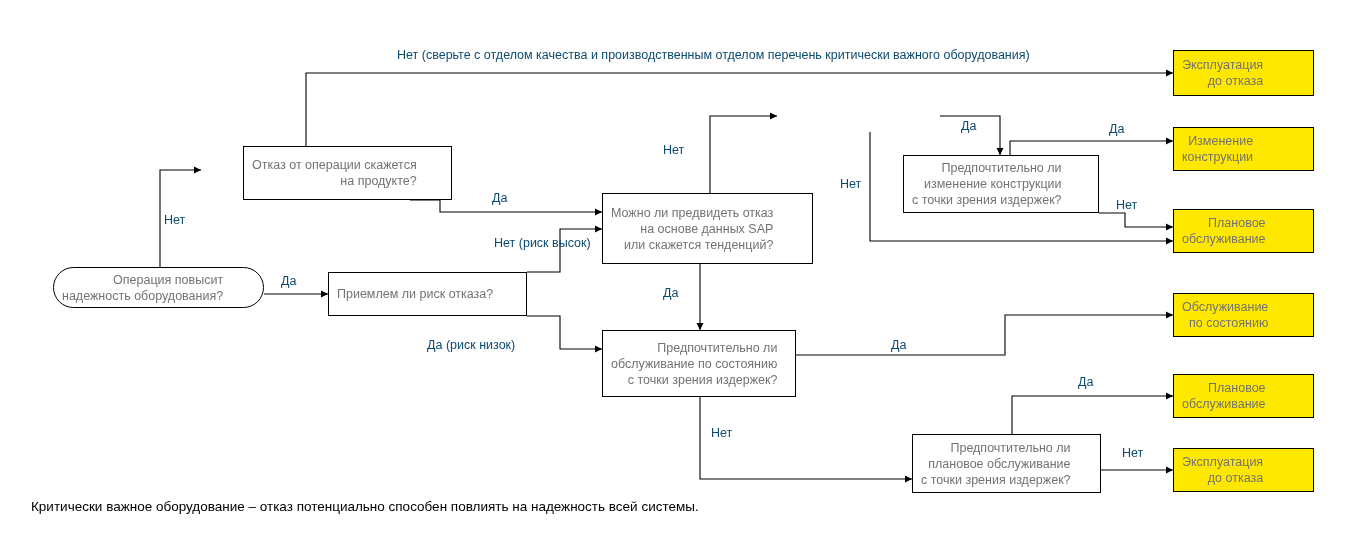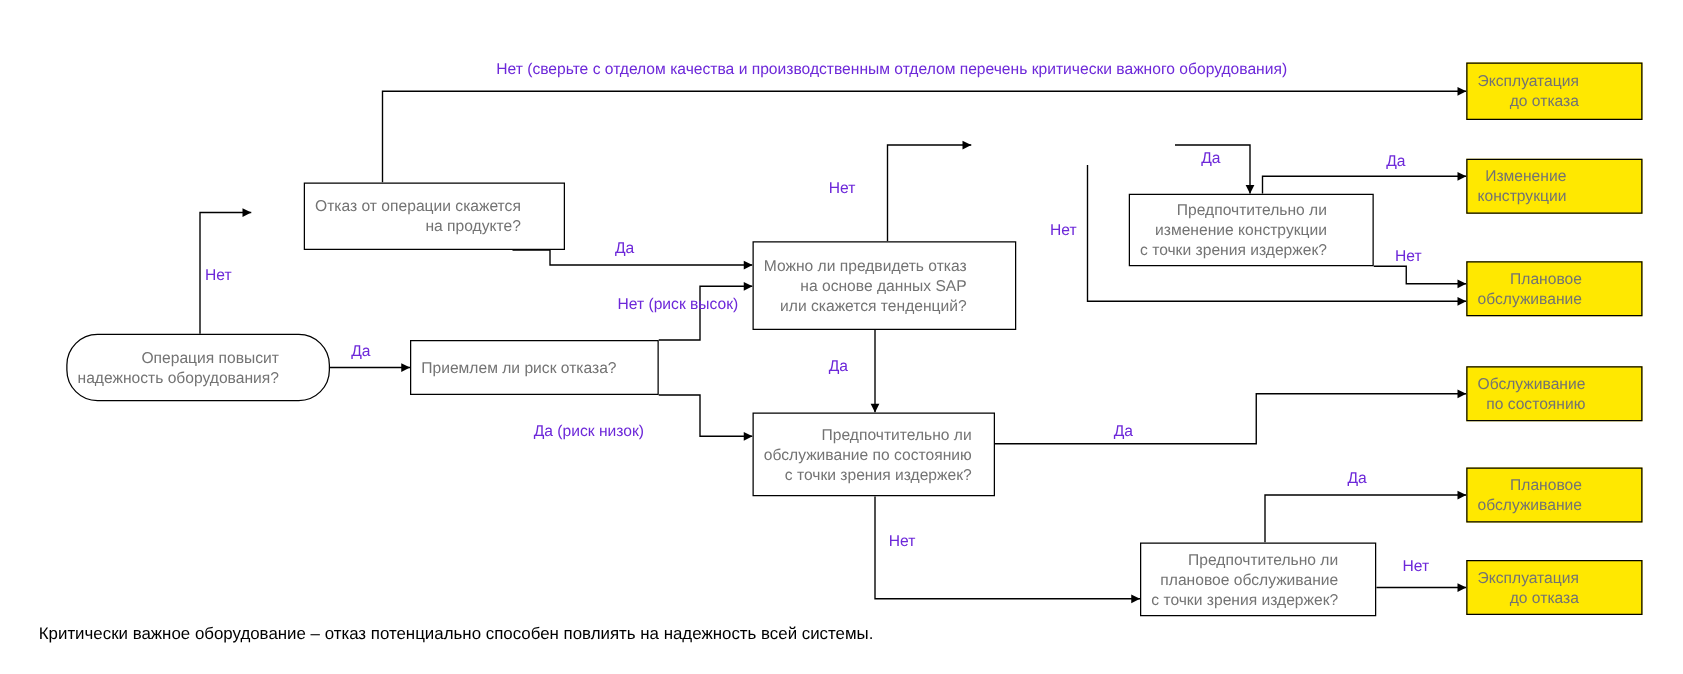--- a/index.html
+++ b/index.html
@@ -33,21 +33,21 @@
     border: 1px solid #000000;
   }
   .node.center {
     display: flex;
     align-items: center;
   }
   .edge-label {
     position: absolute;
     font-size: 12.5px;
     line-height: 15px;
-    color: #6d28d9;
+    color: #0c4a6e;
     white-space: nowrap;
   }
   .caption {
     position: absolute;
     font-size: 13.5px;
     color: #000000;
     white-space: nowrap;
   }
   svg.wires {
     position: absolute;
@@ -112,21 +112,21 @@
     <path d="M 700 397 L 700 479 L 912 479"></path>
     <polygon points="912,479 905,475.5 905,482.5" fill="#000"></polygon>
 
     <path d="M 1012 434 L 1012 396 L 1173 396"></path>
     <polygon points="1173,396 1166,392.5 1166,399.5" fill="#000"></polygon>
 
     <path d="M 1101 470 L 1173 470"></path>
     <polygon points="1173,470 1166,466.5 1166,473.5" fill="#000"></polygon>
   </svg>
 
-  <div class="node center" style="left:53px; top:267px; width:211px; height:54px;border-radius:25px;">
+  <div class="node center" style="left:53px; top:267px; width:211px; height:41px;border-radius:25px;">
     <span>Операция повысит
 надежность оборудования?</span>
   </div>
 
   <div class="node center" style="left:201px; top:146px; width:209px; height:54px;margin-left:42px;">
     <span>Отказ от операции скажется
 на продукте?</span>
   </div>
 
   <div class="node center" style="left:328px; top:272px; width:199px; height:44px;">

